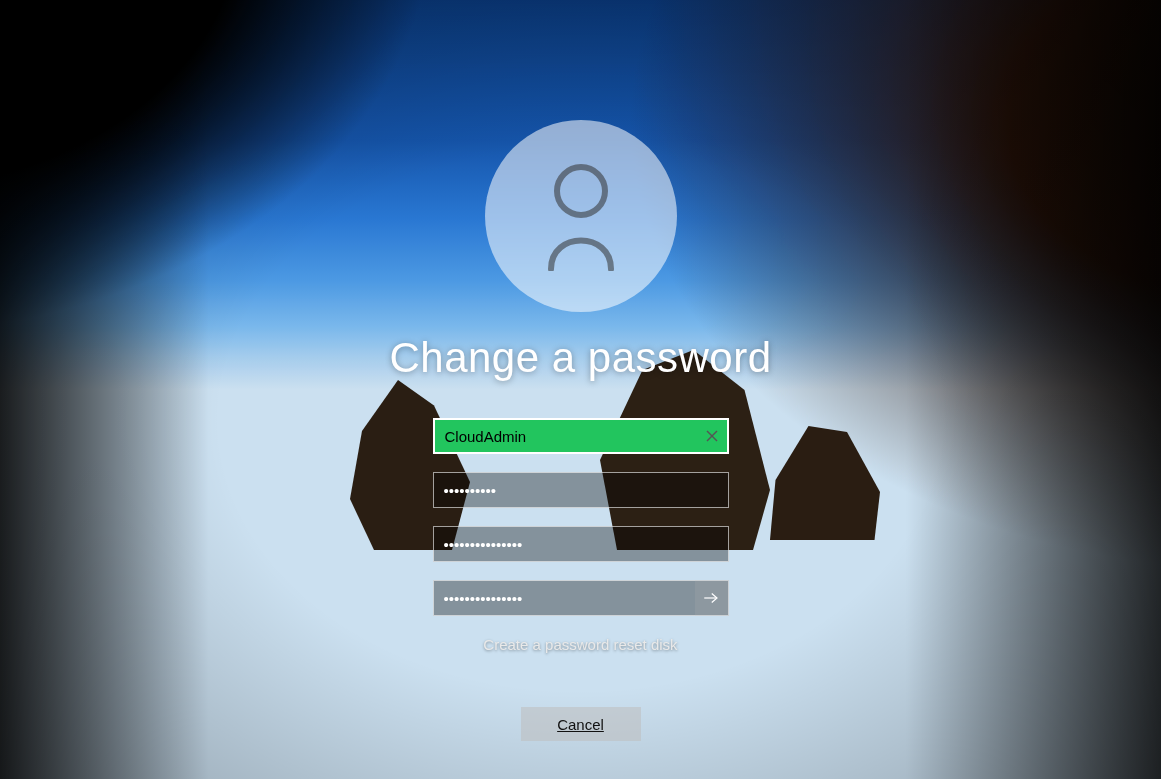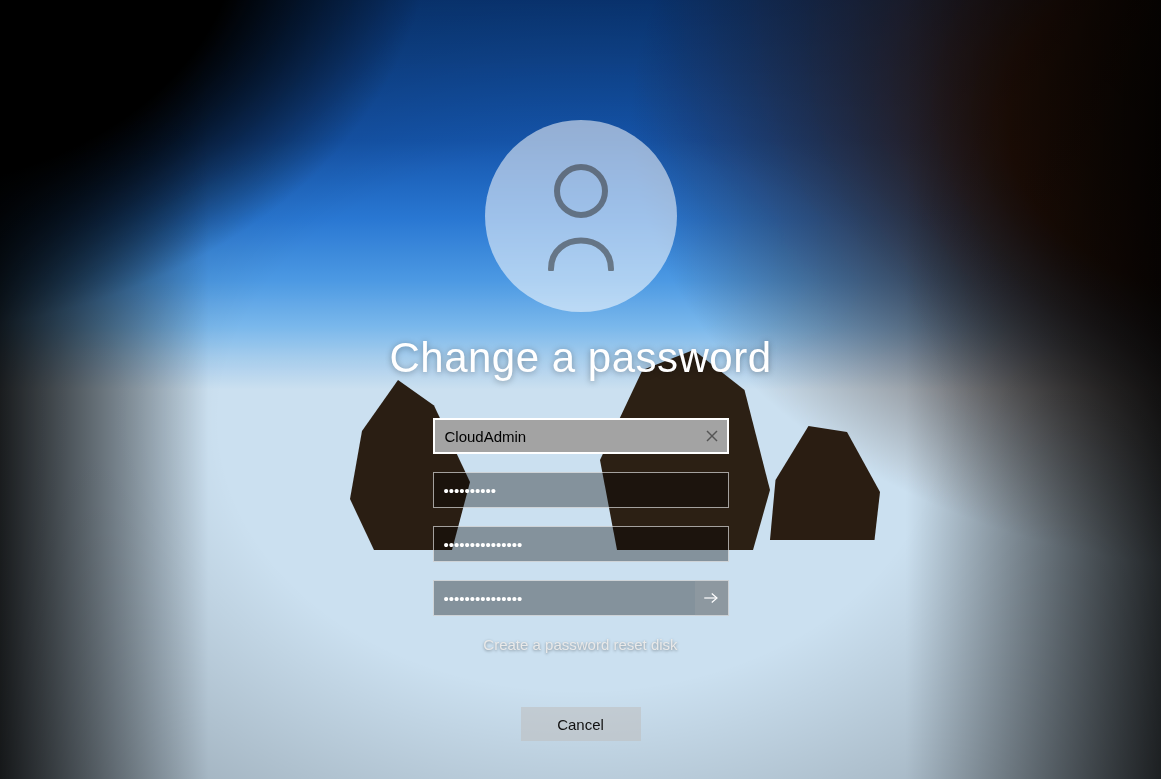--- a/index.html
+++ b/index.html
@@ -89,21 +89,21 @@
     flex: 1 1 auto;
     height: 100%;
     border: 1px solid rgba(255,255,255,0.6);
     background: rgba(0,0,0,0.35);
     color: #fff;
     font-size: 15px;
     padding: 0 10px;
     outline: none;
   }
   .field.username input {
-    background: #a3a3a3;
+    background: #22c55e;
     color: #000;
     border: 2px solid #fff;
   }
   .clear-btn {
     position: absolute;
     right: 0; top: 0;
     width: 34px; height: 100%;
     display: flex; align-items: center; justify-content: center;
     background: transparent;
     border: none;
@@ -135,20 +135,21 @@
   }
 
   .cancel {
     margin-top: 54px;
     width: 120px; height: 34px;
     background: rgba(190,190,190,0.55);
     border: none;
     color: #111;
     font-size: 15px;
     cursor: pointer;
+    text-decoration: underline;
   }
 
   input::placeholder { color: #bbb; }
 </style>
 </head>
 <body>
 
 <div class="bg"></div>
 <div class="rock r1"></div>
 <div class="rock r2"></div>

